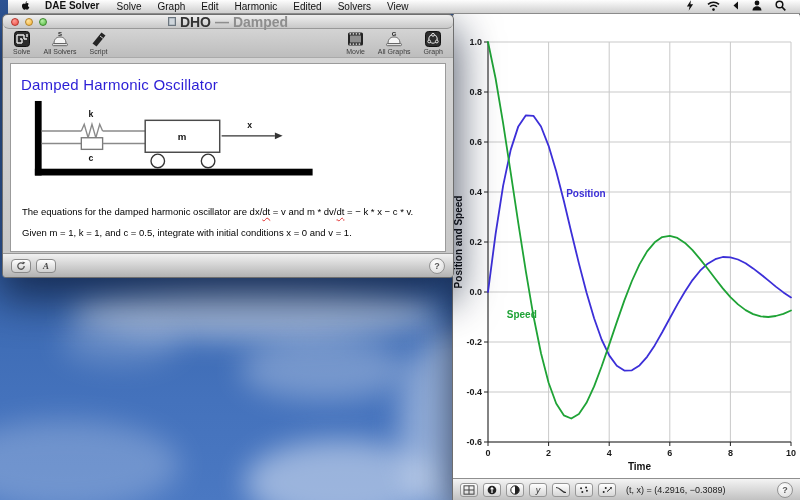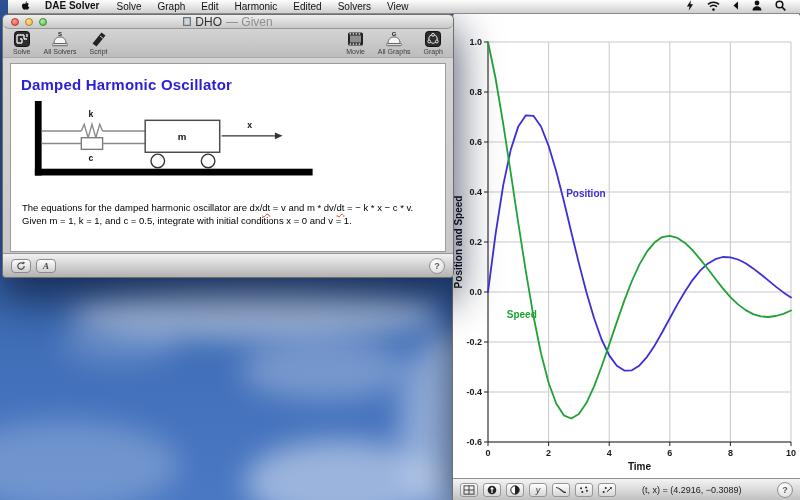--- a/index.html
+++ b/index.html
@@ -28,32 +28,32 @@
   .lr{background:radial-gradient(circle at 35% 30%,#ff9d96,#ee4e44);border:1px solid #b3342c;}
   .ly{background:radial-gradient(circle at 35% 30%,#ffe3a0,#f5b233);border:1px solid #b1822a;}
   .lg{background:radial-gradient(circle at 35% 30%,#b8f0a8,#52bb3f);border:1px solid #3f8a2f;}
   .linact{background:#e4e4e4;border:1px solid #ababab;}
   .doc-ic{display:inline-block;margin-right:4px;}
   .dim{color:#8e8e8e;margin-left:4px;}
   
   #dho{left:2px;top:14px;width:450px;height:262px;z-index:30;
     background:linear-gradient(#d8d8d8,#c6c6c6);
     box-shadow:0 18px 42px 4px rgba(5,15,40,.65);}
-  #dho .titlebar{height:13px;background:linear-gradient(#efefef,#c8c8c8);font-size:12px;font-weight:normal;border-radius:6px;}
+  #dho .titlebar{height:13px;background:linear-gradient(#efefef,#c8c8c8);font-size:14px;font-weight:bold;border-radius:6px;}
   #dho-toolbar{height:26px;display:flex;align-items:flex-start;padding:2px 10px 0;
     background:linear-gradient(#d4d4d4,#bdbdbd);border-bottom:1px solid #aaa;}
   .tb-item{display:flex;flex-direction:column;align-items:center;margin-right:13px;cursor:default;}
   .tb-item:last-child{margin-right:0;}
   .tb-item .lbl{font-size:7px;color:#3c3c3c;margin-top:1px;line-height:7px;}
   .tb-spacer{flex:1;}
   #dho-content{position:absolute;left:7px;right:7px;top:48px;bottom:25px;background:#fff;
     border:1px solid #9b9b9b;overflow:hidden;}
-  #dho-heading{margin:12px 0 0 10px;font-size:15px;font-weight:bold;color:#2b1ed6;letter-spacing:.2px;}
+  #dho-heading{margin:12px 0 0 10px;font-size:15px;font-weight:normal;color:#2b1ed6;letter-spacing:.2px;}
   #diagram{display:block;margin:6px 0 0 20px;}
-  #dho-body{margin:10px 10px 0 11px;font-size:9.5px;line-height:13px;color:#000;}
+  #dho-body{margin:10px 10px 0 11px;font-size:9.5px;line-height:21px;color:#000;}
   .squiggle{text-decoration:underline wavy #e03030 1px;text-underline-offset:2px;}
   #dho-footer{position:absolute;left:0;right:0;bottom:0;height:23px;border-radius:0 0 4px 4px;
     background:linear-gradient(#f1f1f1,#b2b2b2);border-top:1px solid #979797;
     display:flex;align-items:center;padding:0 8px;gap:5px;}
   .mini-btn{width:20px;height:14px;border-radius:4px;border:1px solid #8a8a8a;
     background:linear-gradient(#fefefe,#cfcfcf);display:flex;align-items:center;justify-content:center;
     font-size:9px;color:#444;box-sizing:border-box;}
   .help-btn{margin-left:auto;width:14px;height:14px;border-radius:50%;border:1px solid #949494;
     background:radial-gradient(circle at 40% 30%,#fff,#d8d8d8);color:#555;font-size:9px;font-weight:bold;
     display:flex;align-items:center;justify-content:center;}
@@ -66,21 +66,21 @@
   #plot text{font-family:"Liberation Sans",sans-serif;}
   #plot .tick{font-size:9px;font-weight:bold;fill:#1a1a1a;}
   #plot .axis-title{font-size:10px;font-weight:bold;fill:#111;}
   #plot .series-label{font-size:10px;font-weight:bold;}
   #gwin-footer{position:absolute;left:0;right:0;bottom:0;height:22px;
     background:linear-gradient(#f4f4f4,#bfbfbf);border-top:1px solid #8f8f8f;
     display:flex;align-items:center;padding:0 7px;gap:5px;}
   .g-btn{width:18px;height:14px;border-radius:3px;border:1px solid #979797;
     background:linear-gradient(#fff,#d6d6d6);display:flex;align-items:center;justify-content:center;
     box-sizing:border-box;font-size:9px;font-style:italic;color:#333;}
-  #gwin-status{font-size:9px;color:#222;margin-left:21px;white-space:nowrap;}
+  #gwin-status{font-size:9px;color:#222;margin-left:5px;white-space:nowrap;}
 </style>
 </head>
 <body>
 
 <div class="cloud" style="left:70px;top:286px;width:370px;height:52px;opacity:.5;"></div>
 <div class="cloud" style="left:240px;top:340px;width:170px;height:60px;opacity:.28;"></div>
 <div class="cloud" style="left:-50px;top:420px;width:230px;height:90px;opacity:.22;"></div>
 <div class="cloud" style="left:245px;top:440px;width:190px;height:85px;opacity:.45;"></div>
 <div class="cloud" style="left:400px;top:330px;width:110px;height:190px;opacity:.4;"></div>
 <div class="cloud" style="left:60px;top:320px;width:120px;height:45px;opacity:.18;"></div>
@@ -127,21 +127,21 @@
     <span class="lights">
       <span class="light lr"></span>
       <span class="light ly"></span>
       <span class="light lg"></span>
     </span>
     <svg class="doc-ic" width="8" height="9" viewBox="0 0 8 9">
         <rect x="0.5" y="0.5" width="7" height="8" fill="#9aa4ad" stroke="#6b757e"></rect>
         <rect x="1.5" y="1.5" width="5" height="6" fill="#cfd6dc"></rect>
       </svg>
     <span>DHO</span>
-    <span class="dim">— Given</span>
+    <span class="dim">— Damped</span>
   </div>
 
   <div id="dho-toolbar">
     <div class="tb-item">
       <svg width="16" height="16" viewBox="0 0 16 16">
         <rect x="0.5" y="0.5" width="15" height="15" rx="3" fill="#2d2d2d" stroke="#111"></rect>
         <path d="M3,4 h7 M10,4 v4 M10,8 h3 M3,4 v8 M3,12 h5 M8,12 v-4 M8,8 h-2 M13,3 v3" stroke="#e8e8e8" stroke-width="1.4" fill="none"></path>
       </svg>
       <span class="lbl">Solve</span>
     </div>

